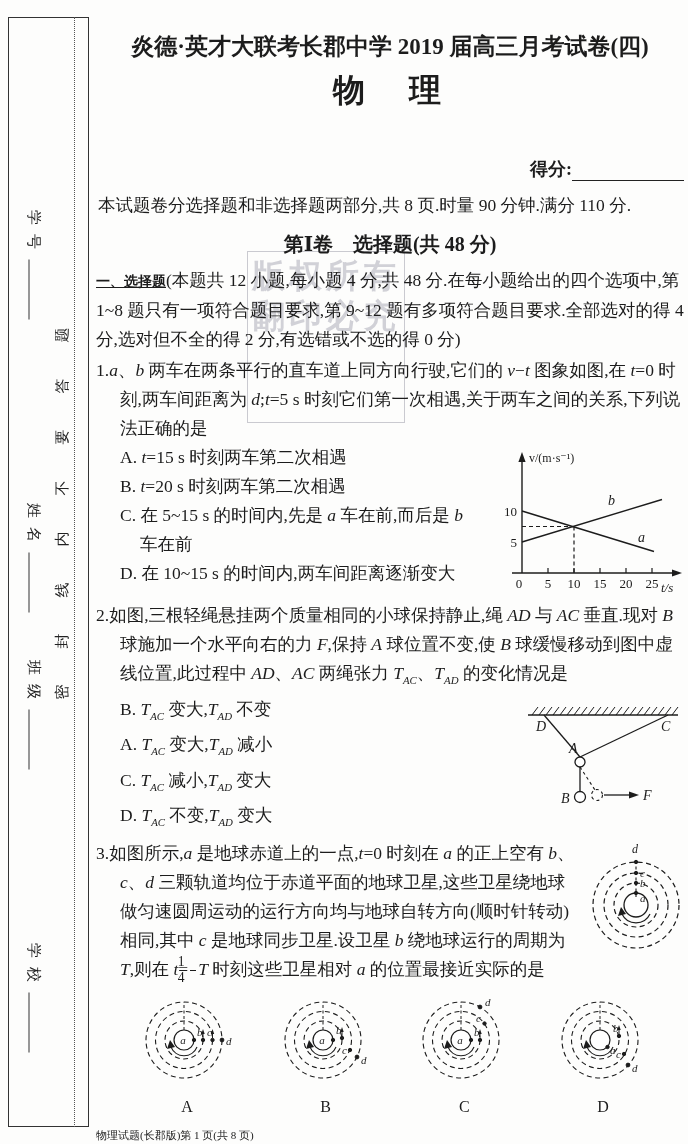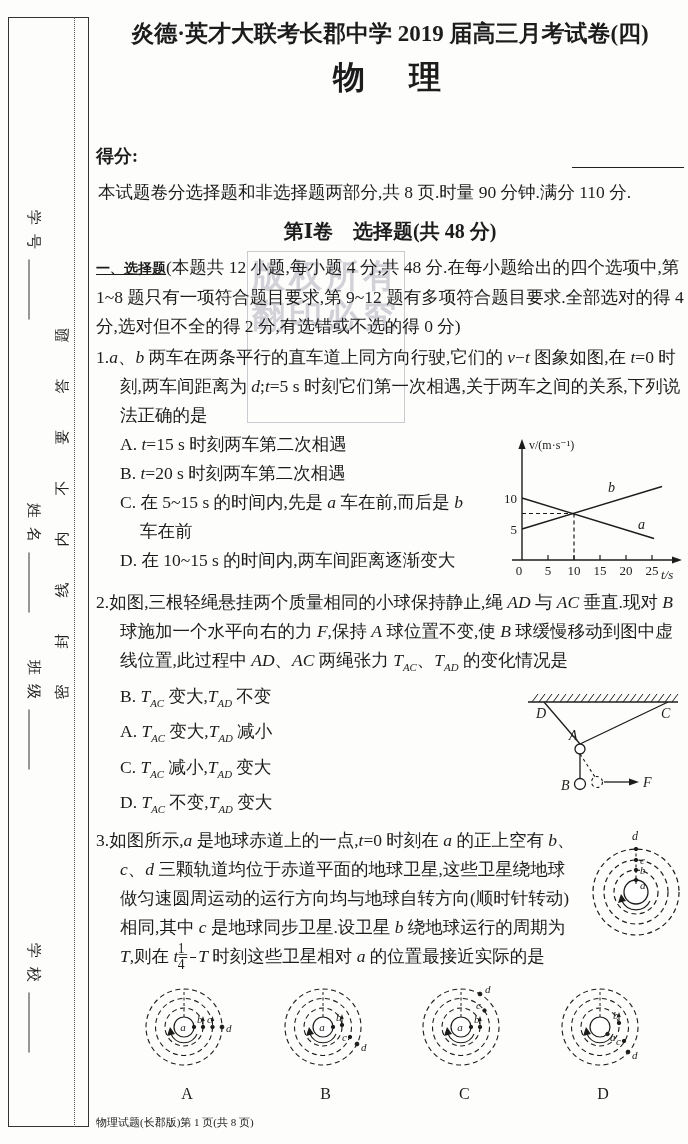--- a/index.html
+++ b/index.html
@@ -23,23 +23,23 @@
     letter-spacing:36px;transform:rotate(-90deg);white-space:nowrap;color:#222;
   }
   
   .watermark{
     position:absolute;left:247px;top:251px;width:158px;height:172px;z-index:0;
     border:1px solid rgba(140,140,155,0.45);text-align:center;padding-top:4px;box-sizing:border-box;
     color:rgba(110,110,130,0.30);font-weight:bold;font-size:33px;line-height:40px;letter-spacing:4px;
   }
   
   .content{position:absolute;left:96px;top:0;width:588px;z-index:1;}
-  .page-title{margin-top:19px;text-align:center;font-weight:bold;font-size:23px;line-height:30px;}
+  .page-title{margin-top:32px;text-align:center;font-weight:bold;font-size:23px;line-height:30px;}
   .subject-title{margin-top:10px;text-align:center;font-weight:bold;font-size:32px;line-height:36px;letter-spacing:6px;}
-  .score-row{margin-top:48px;height:25px;display:flex;justify-content:space-between;align-items:flex-end;font-weight:bold;font-size:18px;}
+  .score-row{margin-top:48px;height:25px;display:flex;justify-content:flex-end;align-items:flex-end;font-weight:bold;font-size:18px;}
   .score-blank{display:inline-block;width:112px;border-bottom:1px solid #222;height:20px;}
   .intro{margin:10px 0 0 2px;line-height:29px;}
   .section-heading{margin-top:10px;text-align:center;font-weight:bold;font-size:20px;line-height:28px;}
   .sec-desc{margin:8px 0 0 0;line-height:29px;}
   .sec-desc b{font-size:14px;text-decoration:underline;}
   p.stmt{margin:2px 0 0 0;line-height:29px;padding-left:24px;text-indent:-24px;}
   p.opt{margin:0;line-height:29px;padding-left:44px;text-indent:-20px;}
   .qbody::after,.qwrap::after{content:"";display:block;clear:both;}
   svg.figr{float:right;}
   .fig1{margin:2px 0 2px 8px;}

